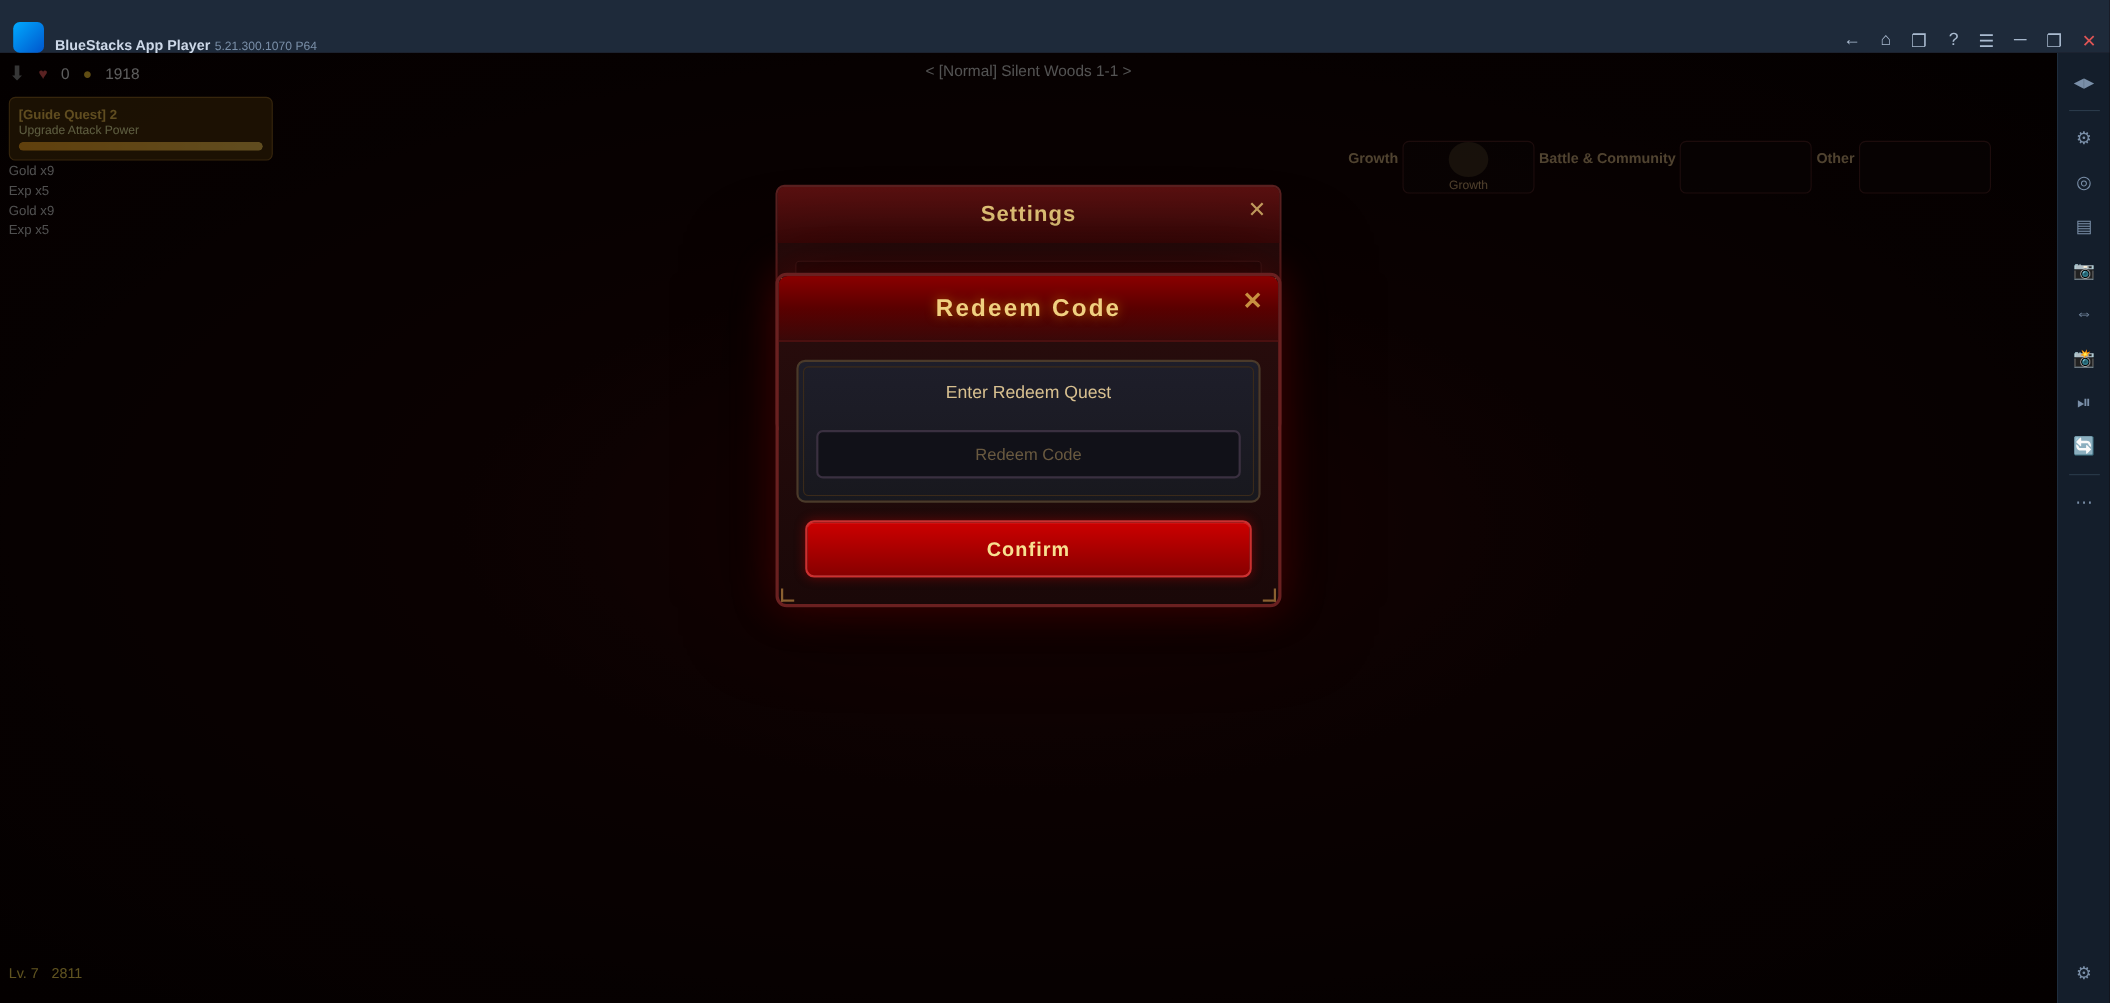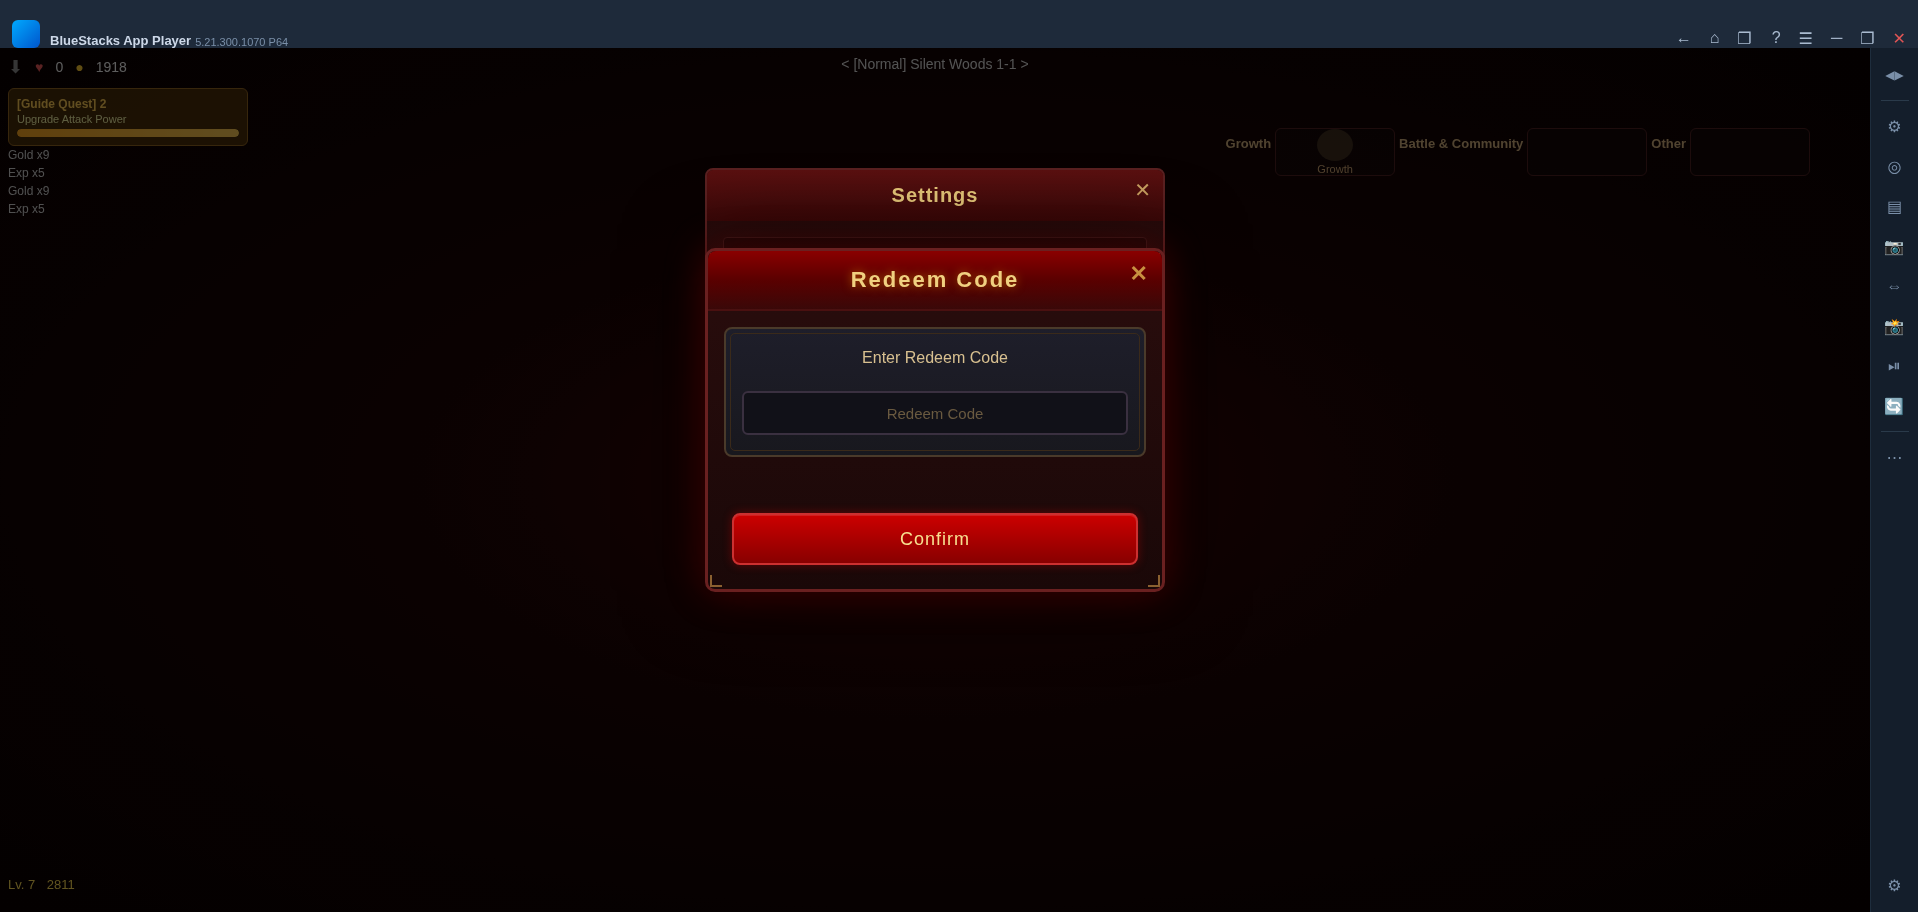--- a/index.html
+++ b/index.html
@@ -268,25 +268,24 @@
       box-shadow: inset 0 1px 0 rgba(255,200,100,0.2);
     }
     .redeem-confirm-btn {
       flex: 1;
       height: 52px;
       background: linear-gradient(180deg, #cc0000 0%, #880000 100%);
       border: 2px solid #cc3030;
       border-radius: 8px;
       color: #f8e090;
       font-size: 18px;
-      font-weight: normal;
+      font-weight: bold;
       cursor: pointer;
       letter-spacing: 1px;
       box-shadow: inset 0 1px 0 rgba(255,150,150,0.2), 0 0 10px rgba(200,0,0,0.4);
-      margin-top: 40px;
     }
 
     
     .game-hud {
       position: absolute;
       top: 8px; left: 8px;
       display: flex;
       align-items: center;
       gap: 12px;
     }
@@ -490,21 +489,21 @@
     <div class="corner-decoration corner-bl"></div>
     <div class="corner-decoration corner-br"></div>
 
     <div class="redeem-header">
       <span class="redeem-title">Redeem Code</span>
       <span class="redeem-close">✕</span>
     </div>
 
     <div class="redeem-body">
       <div class="redeem-input-area">
-        <span class="redeem-label">Enter Redeem Code</span>
+        <span class="redeem-label">Enter Redeem Quest</span>
         <input class="redeem-input" type="text" placeholder="Redeem Code" style="">
       </div>
       <div class="redeem-buttons">
         <button class="redeem-confirm-btn">Confirm</button>
       </div>
     </div>
   </div>
 
 </div>
 

